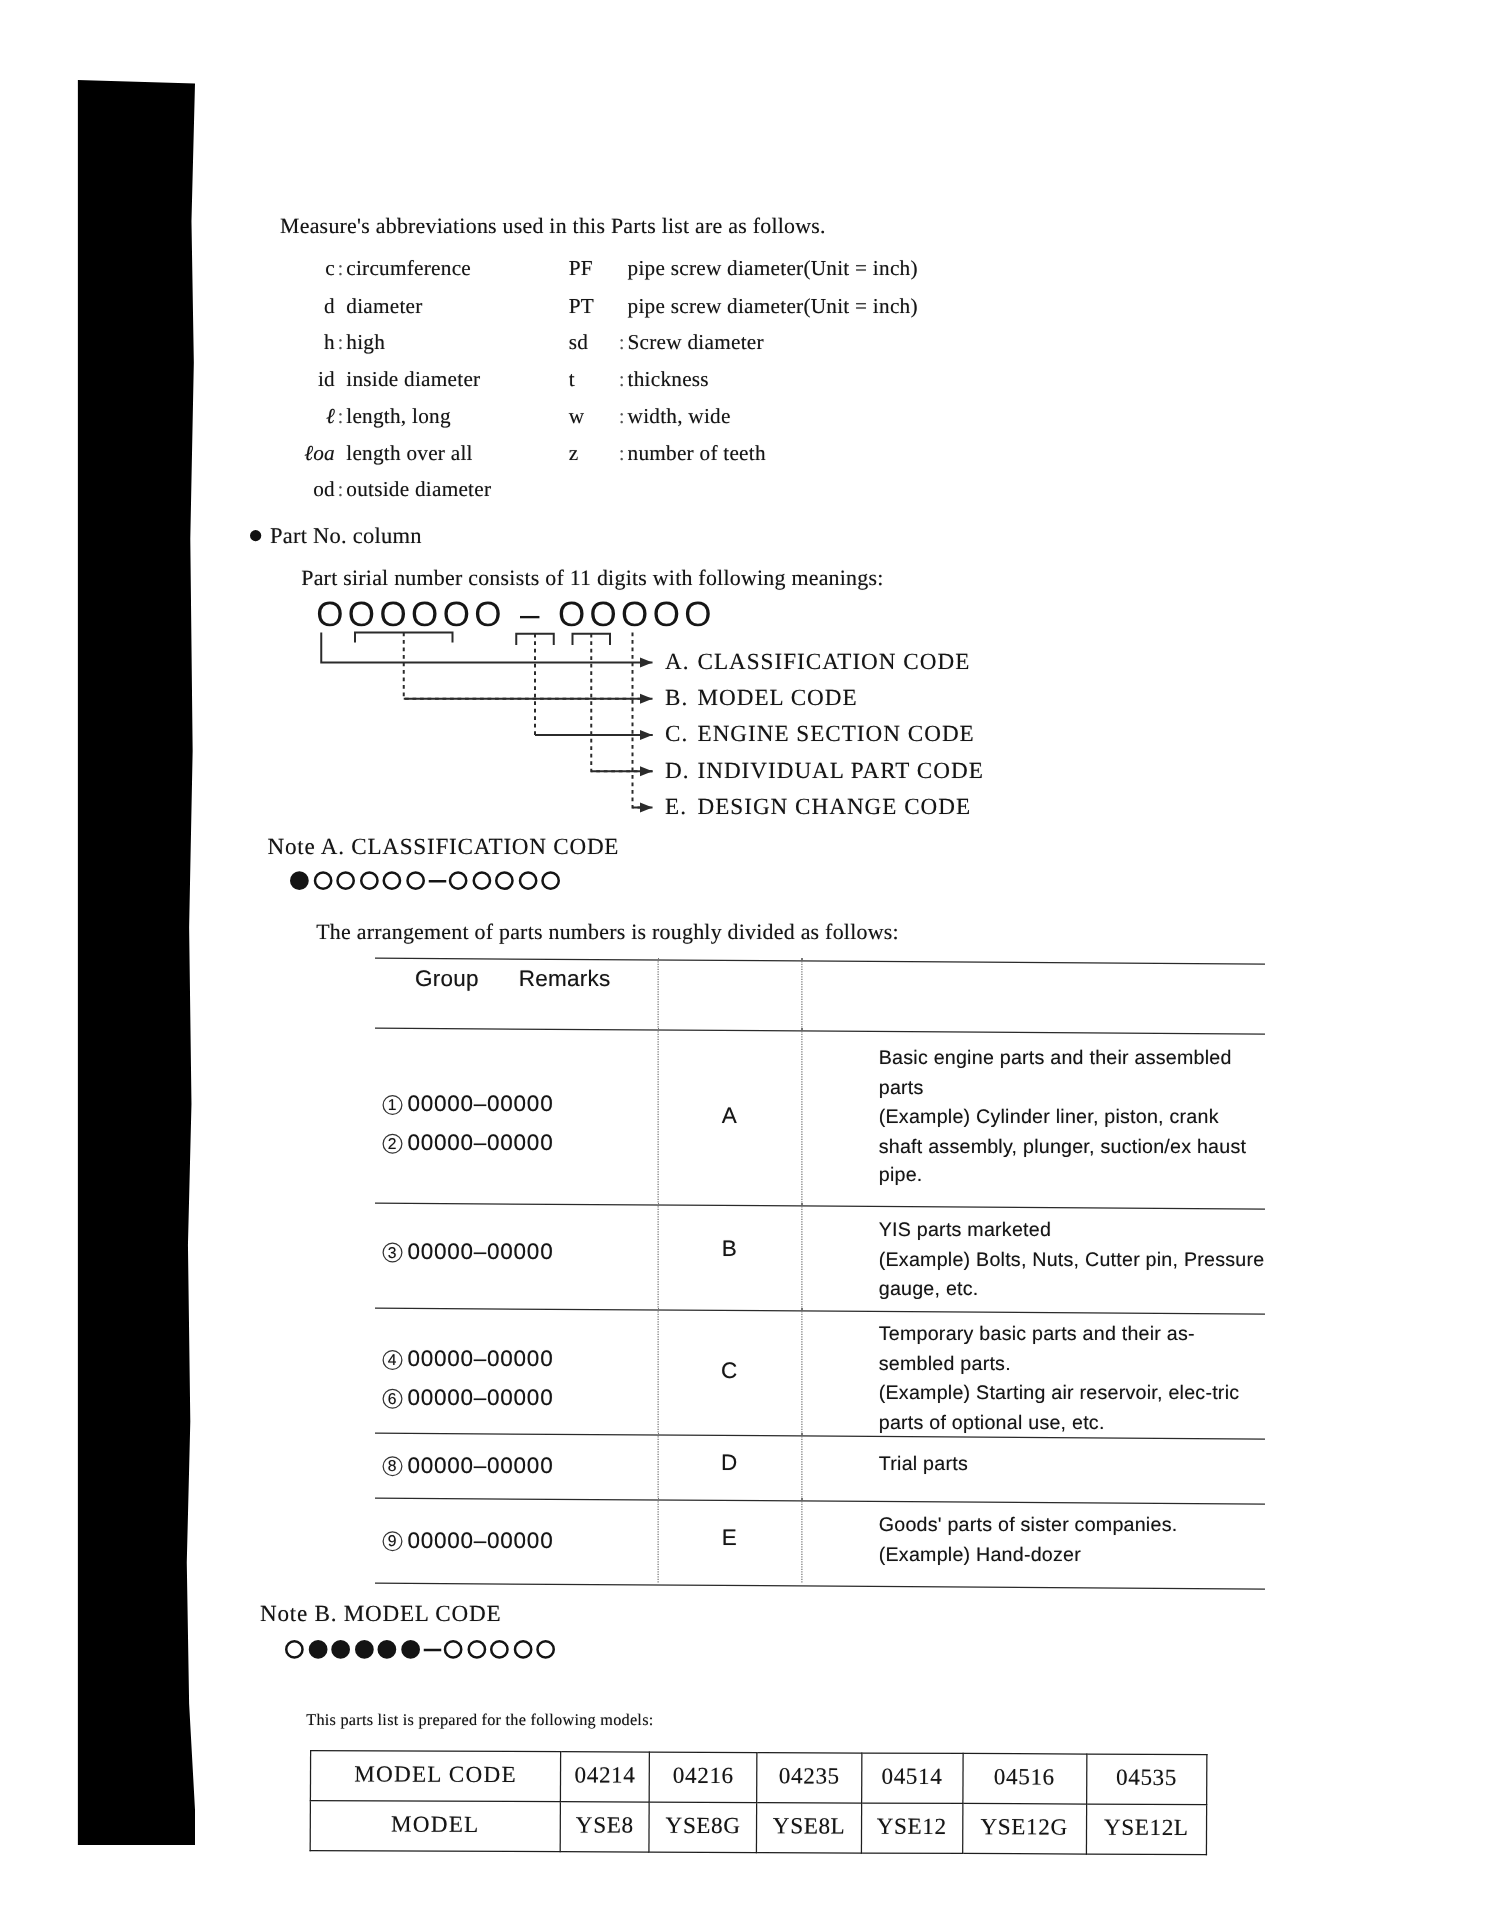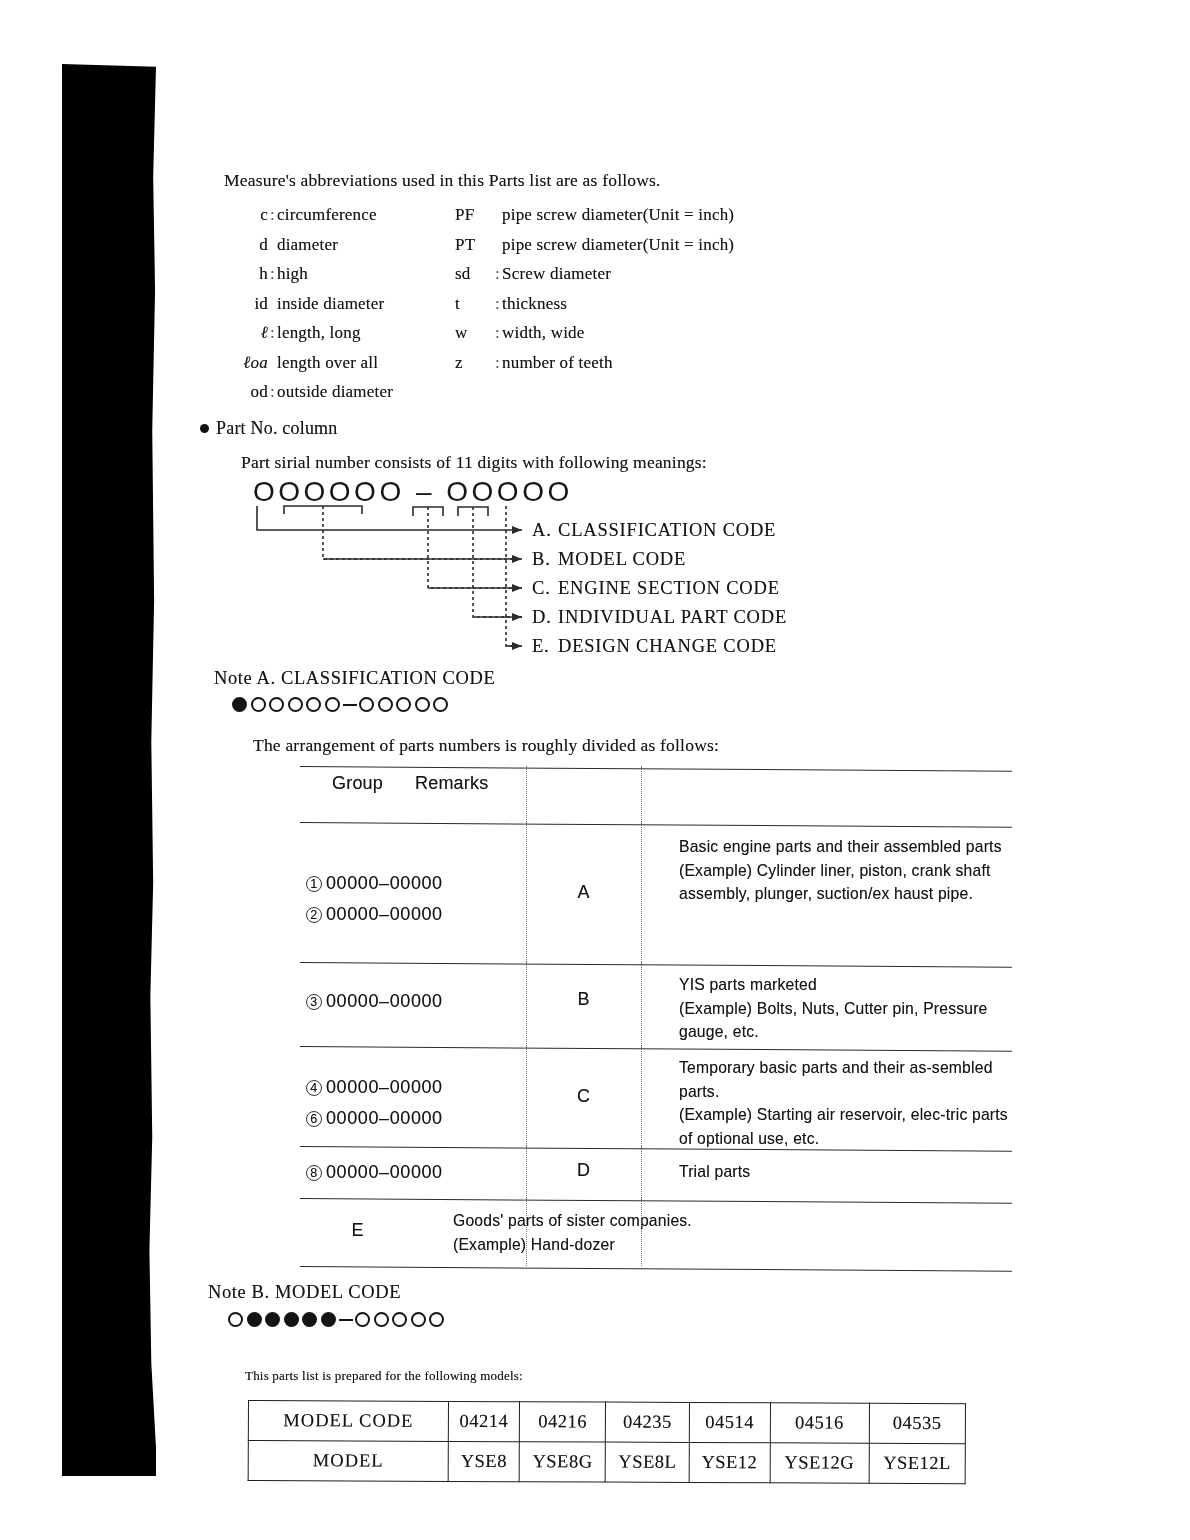--- a/index.html
+++ b/index.html
@@ -101,21 +101,21 @@
     font-size: 18px; letter-spacing: .6px; white-space: nowrap;
     line-height: 31px;
   }
   .enc {
     display: inline-block; font-size: 12.5px; width: 16px; height: 16px;
     line-height: 14px; text-align: center;
     border: 1px solid #333; border-radius: 50%;
     margin-right: 4px; vertical-align: 1px;
   }
   .grouplabel { font-size: 18px; font-family: "Liberation Sans", sans-serif; }
-  .remark { font-size: 15.7px; line-height: 23.5px; font-family: "Liberation Sans", sans-serif; }
+  .remark { font-size: 15.7px; line-height: 23.5px; font-family: "Liberation Sans", sans-serif; margin-left: 24px; }
 
   
   #noteB-head { left: 208px; top: 1282px; font-size: 18.5px; letter-spacing: .6px; }
   #noteB-code { left: 228px; top: 1305px; font-size: 23px; letter-spacing: 2px;
                 font-family: "Liberation Sans", sans-serif; }
   #noteB-sub  { left: 245px; top: 1368px; font-size: 13px; }
 
   
   #model-table { left: 248px; top: 1400px; width: 718px; }
   #model-table table { border-collapse: collapse; width: 718px;
@@ -360,20 +360,25 @@
     <div class="cell col-rem" style="padding-top:14px;">
       <div class="remark t fuzzy" style="white-space:pre-line;">Trial parts</div>
     </div>
   </div>
 
   <div class="ct-row" style="height:68px;">
     <div class="rule skew" style="top:0px;"></div>
     <div class="rule skew" style="top:68px;"></div>
     <div class="vdiv" style="left:226px; height:68px;"></div>
     <div class="vdiv" style="left:341px; height:68px;"></div>
+    <div class="cell col-parts" style="padding-top:19px;">
+      <div class="partsnum t fuzzy">
+        <span class="enc">9</span><span>00000–00000</span>
+      </div>
+    </div>
     <div class="cell col-group" style="padding-top:22px;">
       <span class="grouplabel t fuzzy">E</span>
     </div>
     <div class="cell col-rem" style="padding-top:11px;">
       <div class="remark t fuzzy" style="white-space:pre-line;">Goods' parts of sister companies.
 (Example) Hand-dozer</div>
     </div>
   </div>
 </div>
 

